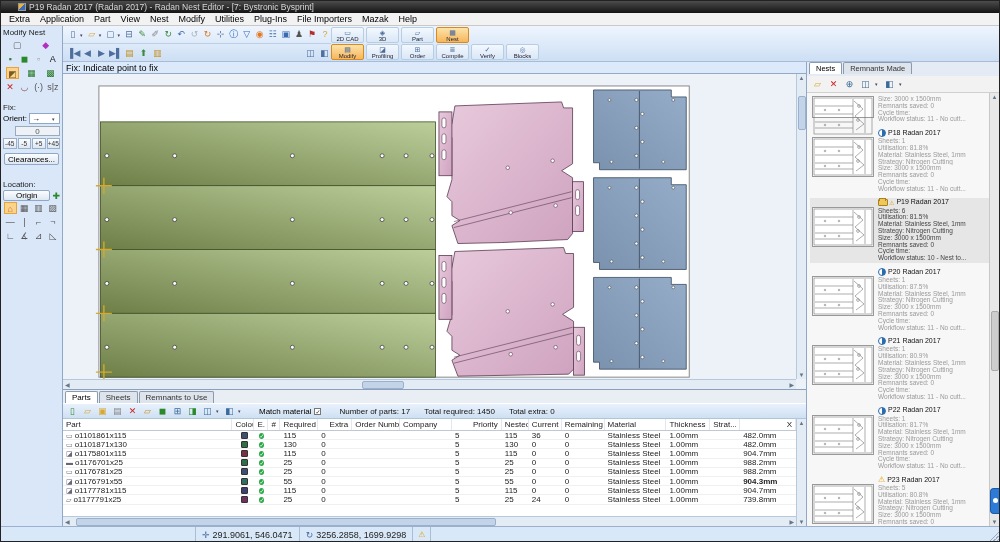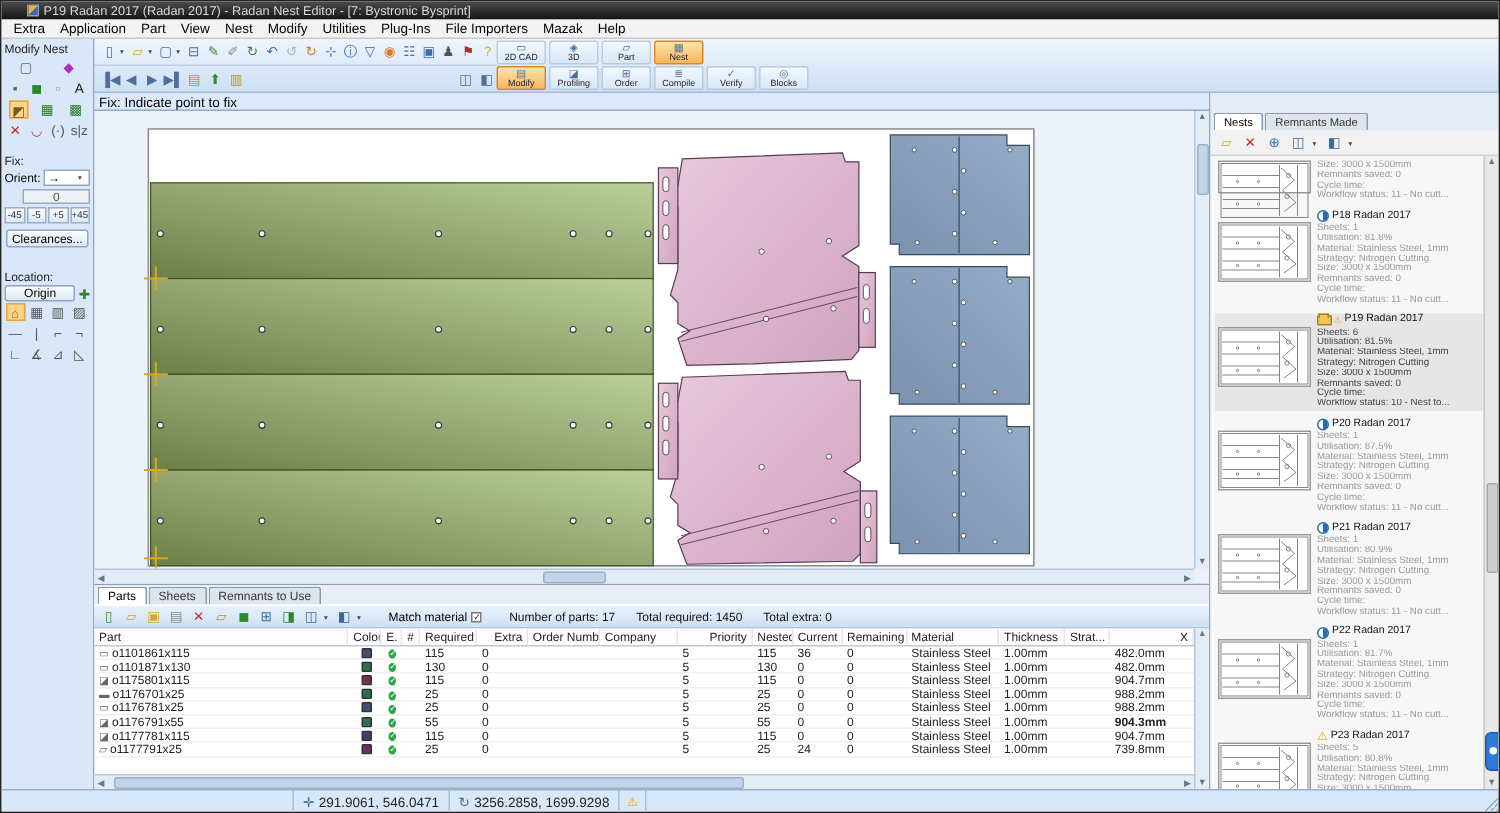--- a/index.html
+++ b/index.html
@@ -75,21 +75,21 @@
   .cell{padding:0 3px;overflow:hidden;white-space:nowrap;color:#222;}
   .cell.r{}
   .picon{color:#667;font-size:7px;margin-right:2px;}
   .swatch{width:7px;height:7px;border:1px solid #333;border-radius:1px;margin-left:6px;}
   .chk{width:8px;height:8px;border-radius:50%;background:#28a745;color:#fff;font-size:6px;line-height:8px;text-align:center;margin-left:2px;}
   .tvscroll{width:10px;background:#e3ebf5;border-left:1px solid #b8c8dc;display:flex;flex-direction:column;align-items:center;font-size:6px;color:#678;flex:none;}
   .thscroll{height:10px;background:#e3ebf5;border-top:1px solid #b8c8dc;display:flex;align-items:center;font-size:6px;color:#678;flex:none;}
   .thumbh2{width:420px;height:8px;background:#c3d4e8;border:1px solid #9ab0cc;border-radius:2px;margin-left:4px;}
   
   .right-panel{width:193px;flex:none;background:#f0f0f0;border-left:1px solid #8fa8c8;display:flex;flex-direction:column;font-size:6.5px;}
-  .ntab-strip{height:25px;display:flex;align-items:flex-end;padding-left:2px;gap:1px;background:#e4ebf4;flex:none;font-size:7.5px;}
+  .ntab-strip{height:14px;display:flex;align-items:flex-start;padding-left:2px;gap:1px;background:#e4ebf4;flex:none;font-size:7.5px;}
   .ntoolbar{height:17px;background:#f2f2f2;border-bottom:1px solid #d0d0d0;display:flex;align-items:center;gap:3px;padding-left:4px;flex:none;font-size:9px;}
   .nlistrow{flex:1;display:flex;min-height:0;}
   .nlist{flex:1;overflow:hidden;background:#f7f7f7;padding:2px 0 0 3px;}
   .entry{display:flex;gap:4px;margin-bottom:4px;padding:1px 2px;}
   .entry.sel{background:#e6e6e6;}
   .thumb{width:62px;height:40px;background:#fff;border:1px solid #999;flex:none;margin-top:8px;position:relative;}
   .thumb.pt{height:22px;margin-top:0;}
   .etext{flex:1;line-height:6.8px;color:#9a9a9a;min-width:0;}
   .etitle{color:#111;font-size:7px;display:flex;align-items:center;gap:2px;margin-bottom:1px;}
   .entry.sel .etext{color:#444;}

